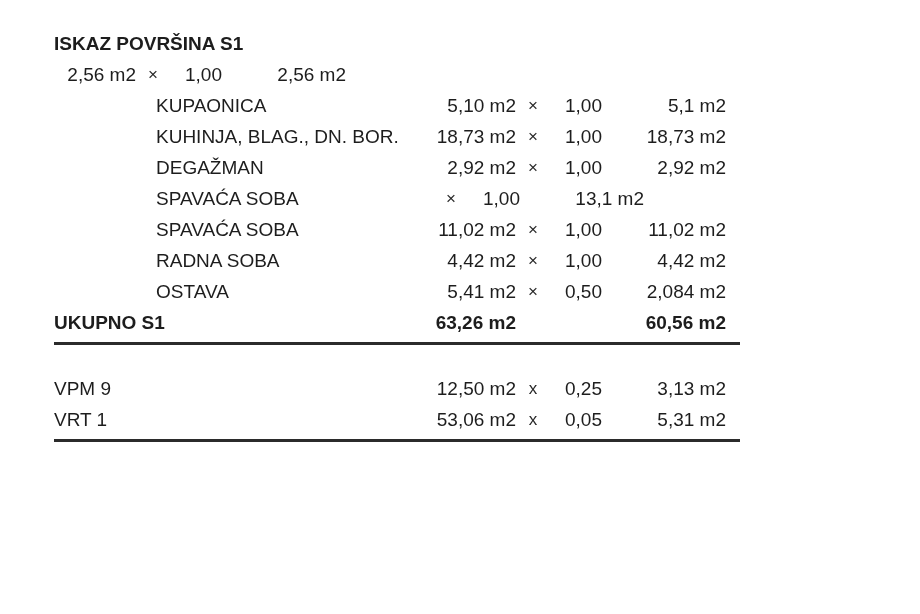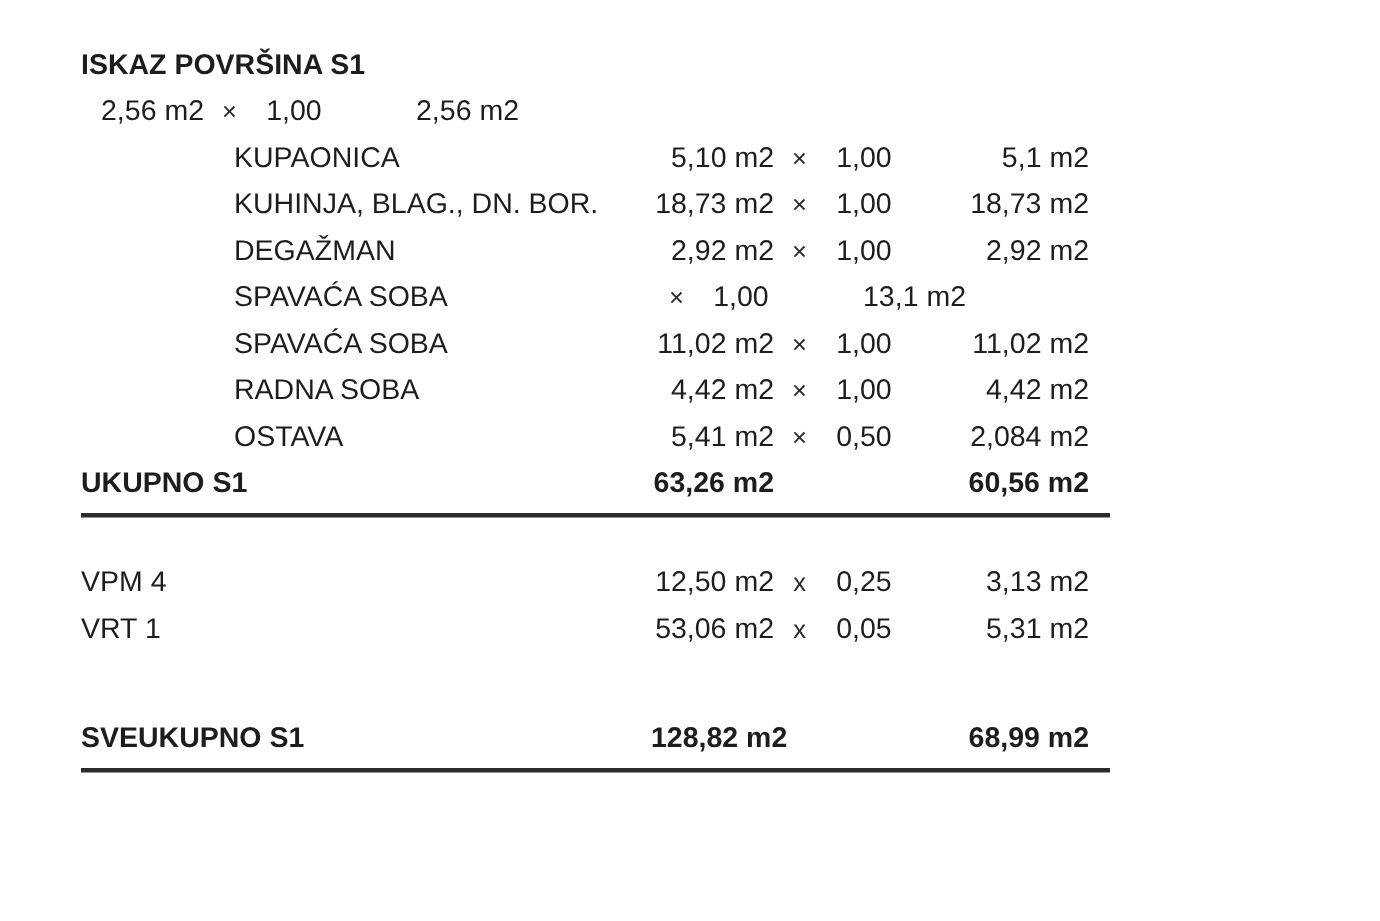--- a/index.html
+++ b/index.html
@@ -25,21 +25,21 @@
     align-items: center;
     line-height: 31px;
     font-size: 19px;
     white-space: nowrap;
   }
   .bold { font-weight: bold; }
   .c-name   { width: 380px; }
   .c-name.indented { padding-left: 102px; box-sizing: border-box; }
   .c-area   { width: 82px;  text-align: right; }
   .c-op     { width: 34px;  text-align: center; font-size: 17px; color: #2a2a2a; }
-  .c-coef   { width: 52px;  text-align: center; }
+  .c-coef   { width: 52px;  text-align: right; }
   .c-result { width: 138px; text-align: right; padding-right: 14px; box-sizing: border-box; }
   .rule {
     height: 0;
     border-top: 3px solid #2b2b2b;
     margin-top: 4px;
   }
   .gap-extras { margin-top: 28px; }
   .gap-total  { margin-top: 42px; }
 </style>
 </head>
@@ -113,37 +113,30 @@
     <div class="c-name">UKUPNO S1</div>
     <div class="c-area">63,26 m2</div>
     <div class="c-op"></div>
     <div class="c-coef"></div>
     <div class="c-result">60,56 m2</div>
   </div>
   <div class="rule"></div>
 
   <div class="gap-extras">
     <div class="row">
-      <div class="c-name">VPM 4</div>
+      <div class="c-name">VPM 9</div>
       <div class="c-area">12,50 m2</div>
       <div class="c-op">x</div>
       <div class="c-coef">0,25</div>
       <div class="c-result">3,13 m2</div>
     </div>
     <div class="row">
       <div class="c-name">VRT 1</div>
       <div class="c-area">53,06 m2</div>
       <div class="c-op">x</div>
       <div class="c-coef">0,05</div>
       <div class="c-result">5,31 m2</div>
     </div>
   </div>
 
-  <div class="row bold gap-total">
-    <div class="c-name">SVEUKUPNO S1</div>
-    <div class="c-area">128,82 m2</div>
-    <div class="c-op"></div>
-    <div class="c-coef"></div>
-    <div class="c-result">68,99 m2</div>
-  </div>
   <div class="rule"></div>
 
 </div>
 
 </body></html>

